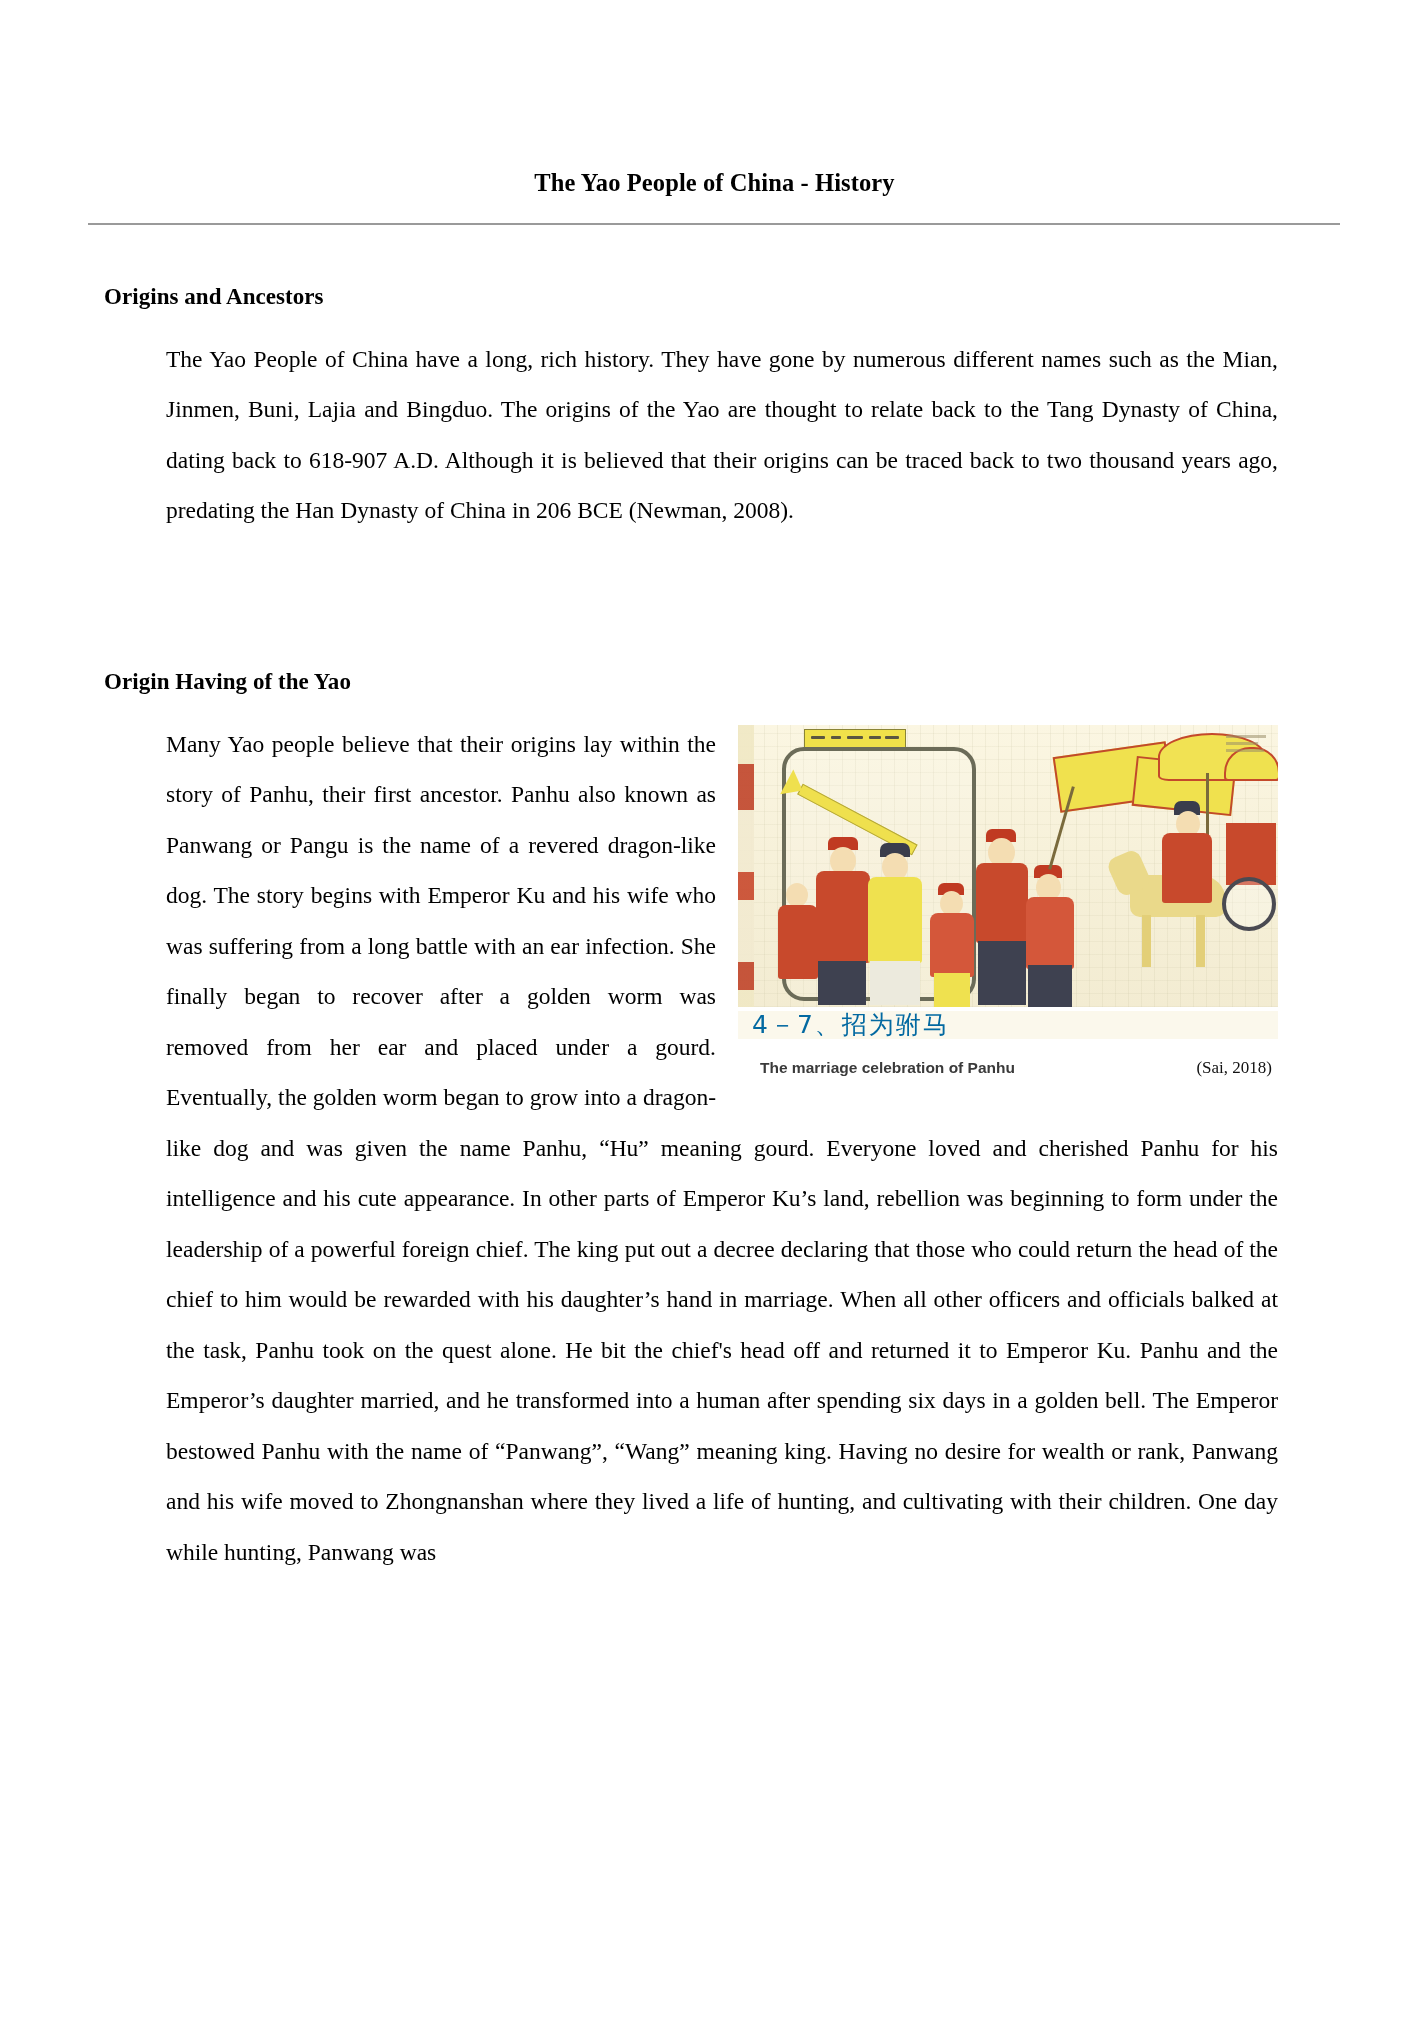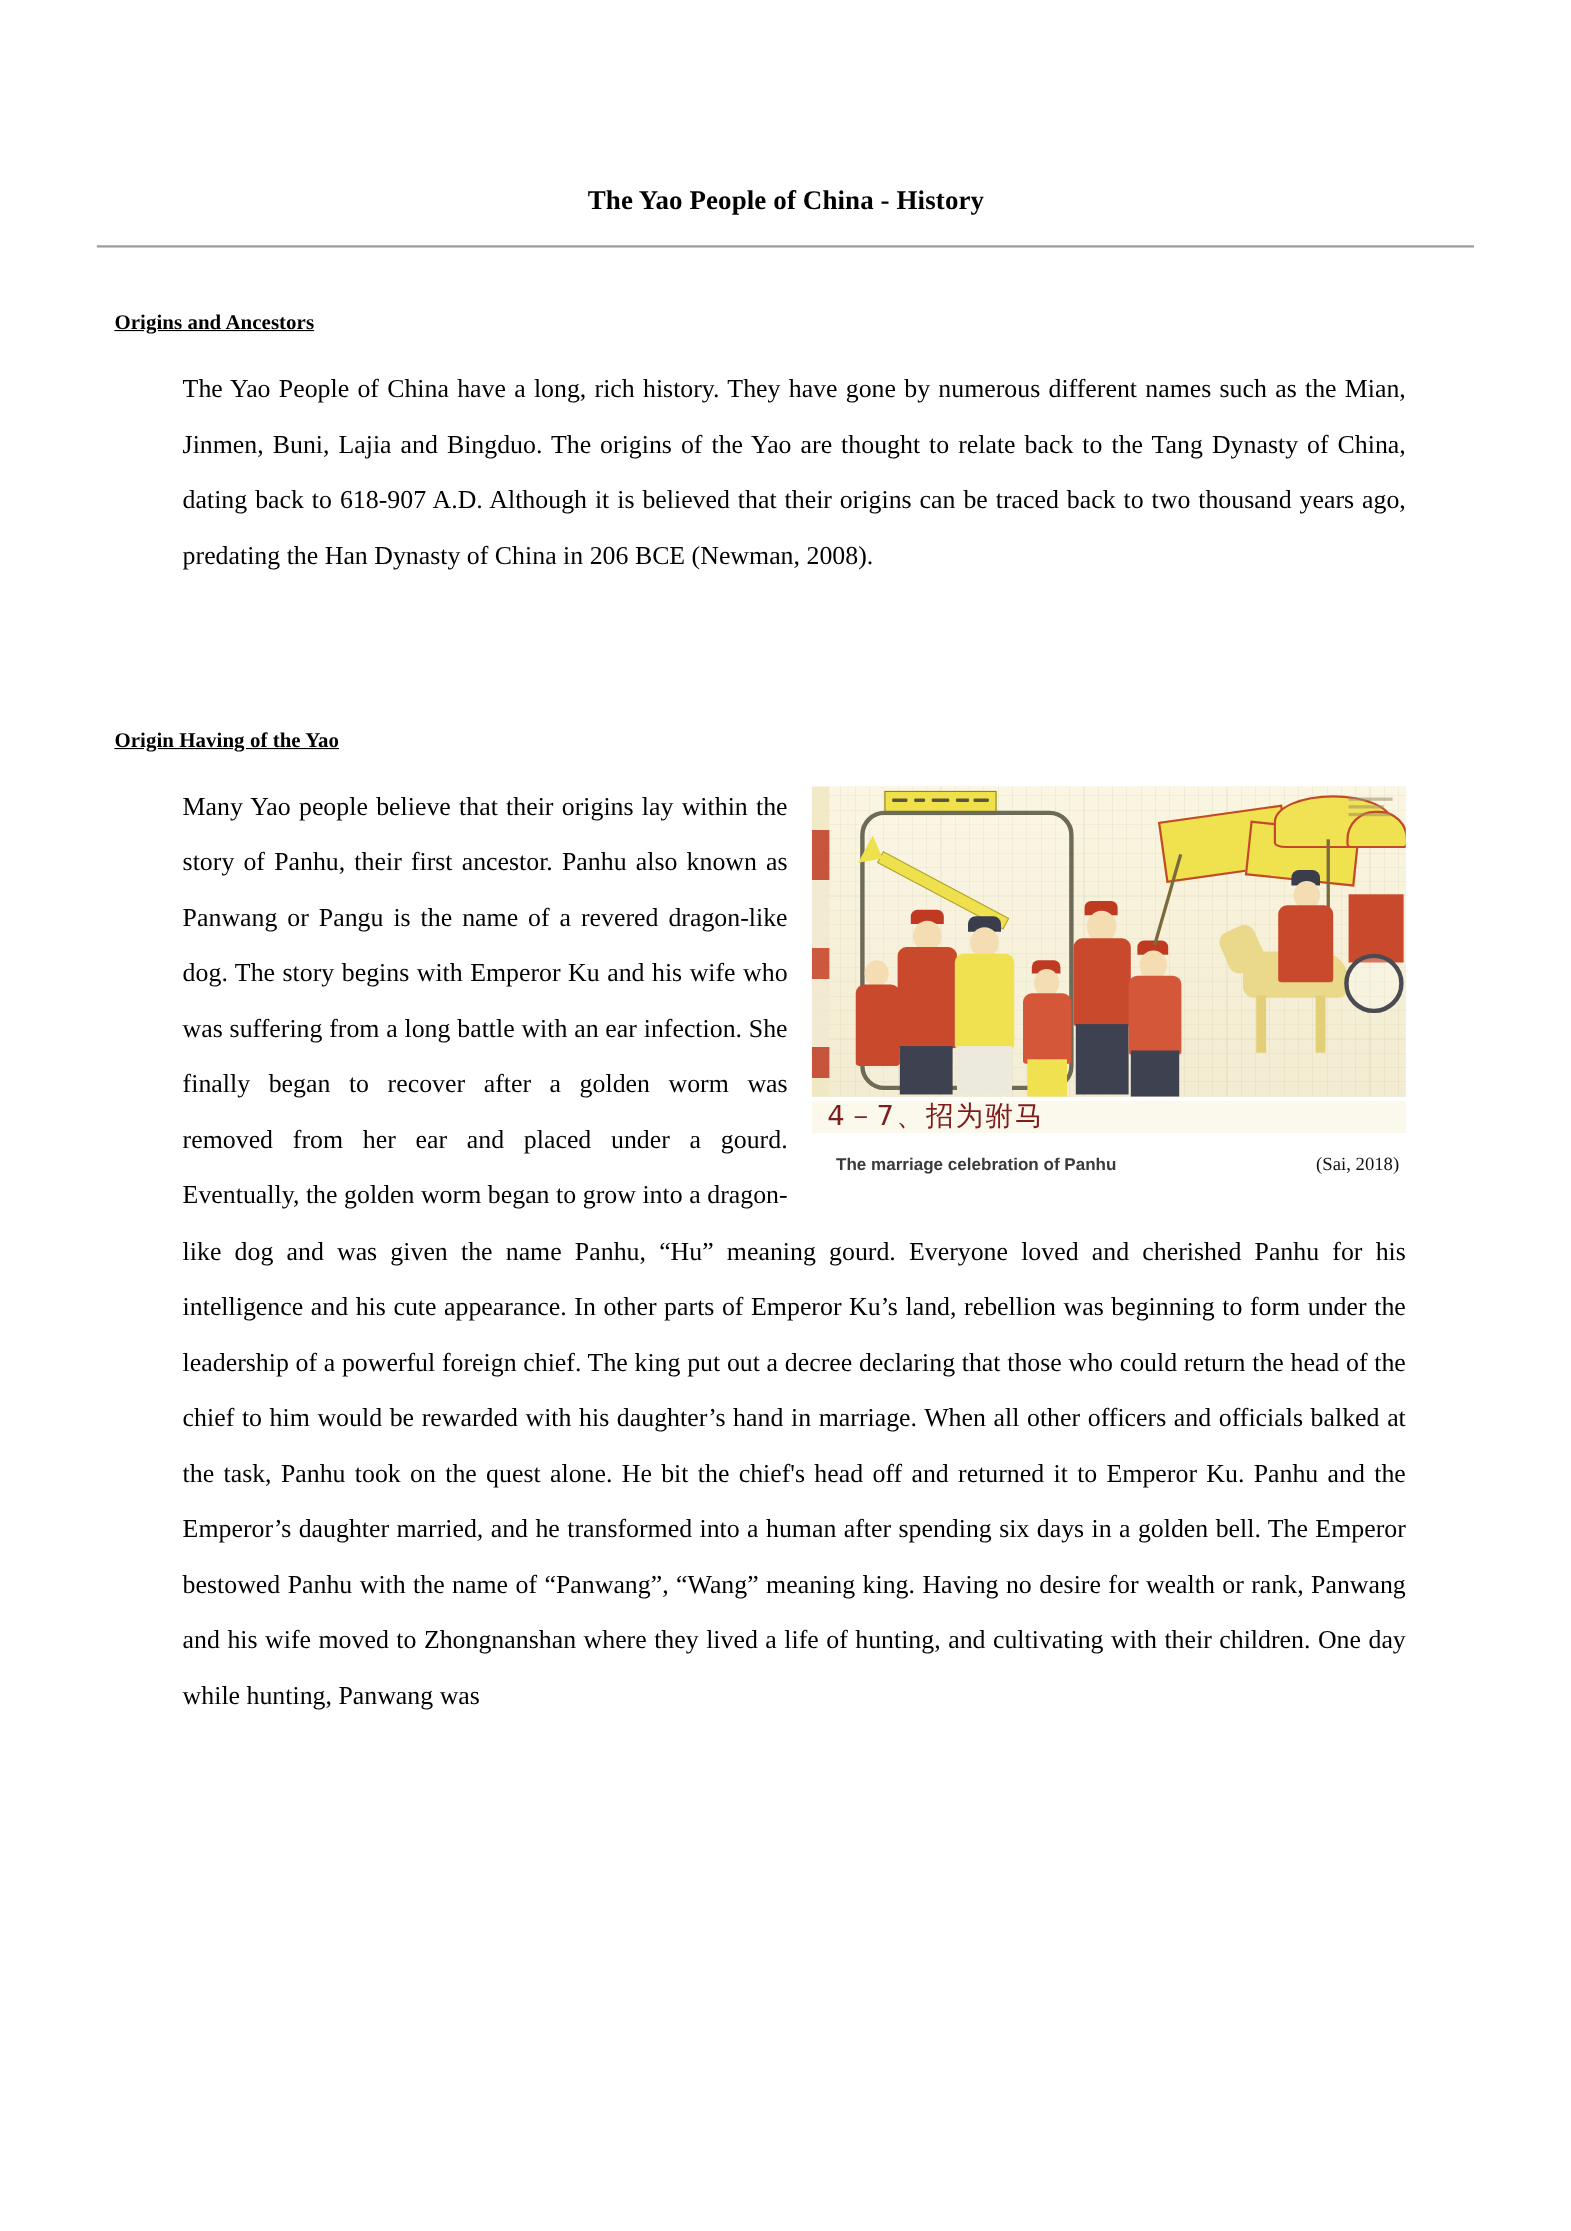--- a/index.html
+++ b/index.html
@@ -50,26 +50,25 @@
   }
 
   
   .section {
     margin-top: 0;
   }
   .section-gap-1 { height: 58px; }
   .section-gap-2 { height: 132px; }
 
   .section-heading {
-    font-size: 19px;
+    font-size: 23px;
     font-weight: bold;
     line-height: 1.2;
     margin-left: 16px;
     letter-spacing: 0.05px;
-    text-decoration: underline;
   }
 
   .body-block {
     margin-top: 23px;
     margin-left: 78px;
     width: 1112px;
     font-size: 23.5px;
     line-height: 50.5px;
     text-align: justify;
     text-justify: inter-word;
@@ -94,21 +93,21 @@
     width: 540px;
     height: 282px;
     background: #f7f2dd;
     overflow: hidden;
     border: 0;
   }
 
   .figure-caption-cn {
     font-family: "DejaVu Sans", sans-serif;
     font-size: 25px;
-    color: #7f1d1d;
+    color: #0369a1;
     letter-spacing: 2px;
     margin-top: 4px;
     padding-left: 14px;
     line-height: 1.15;
     background: #fbf8ec;
   }
 
   .figure-caption-row {
     display: flex;
     justify-content: space-between;

